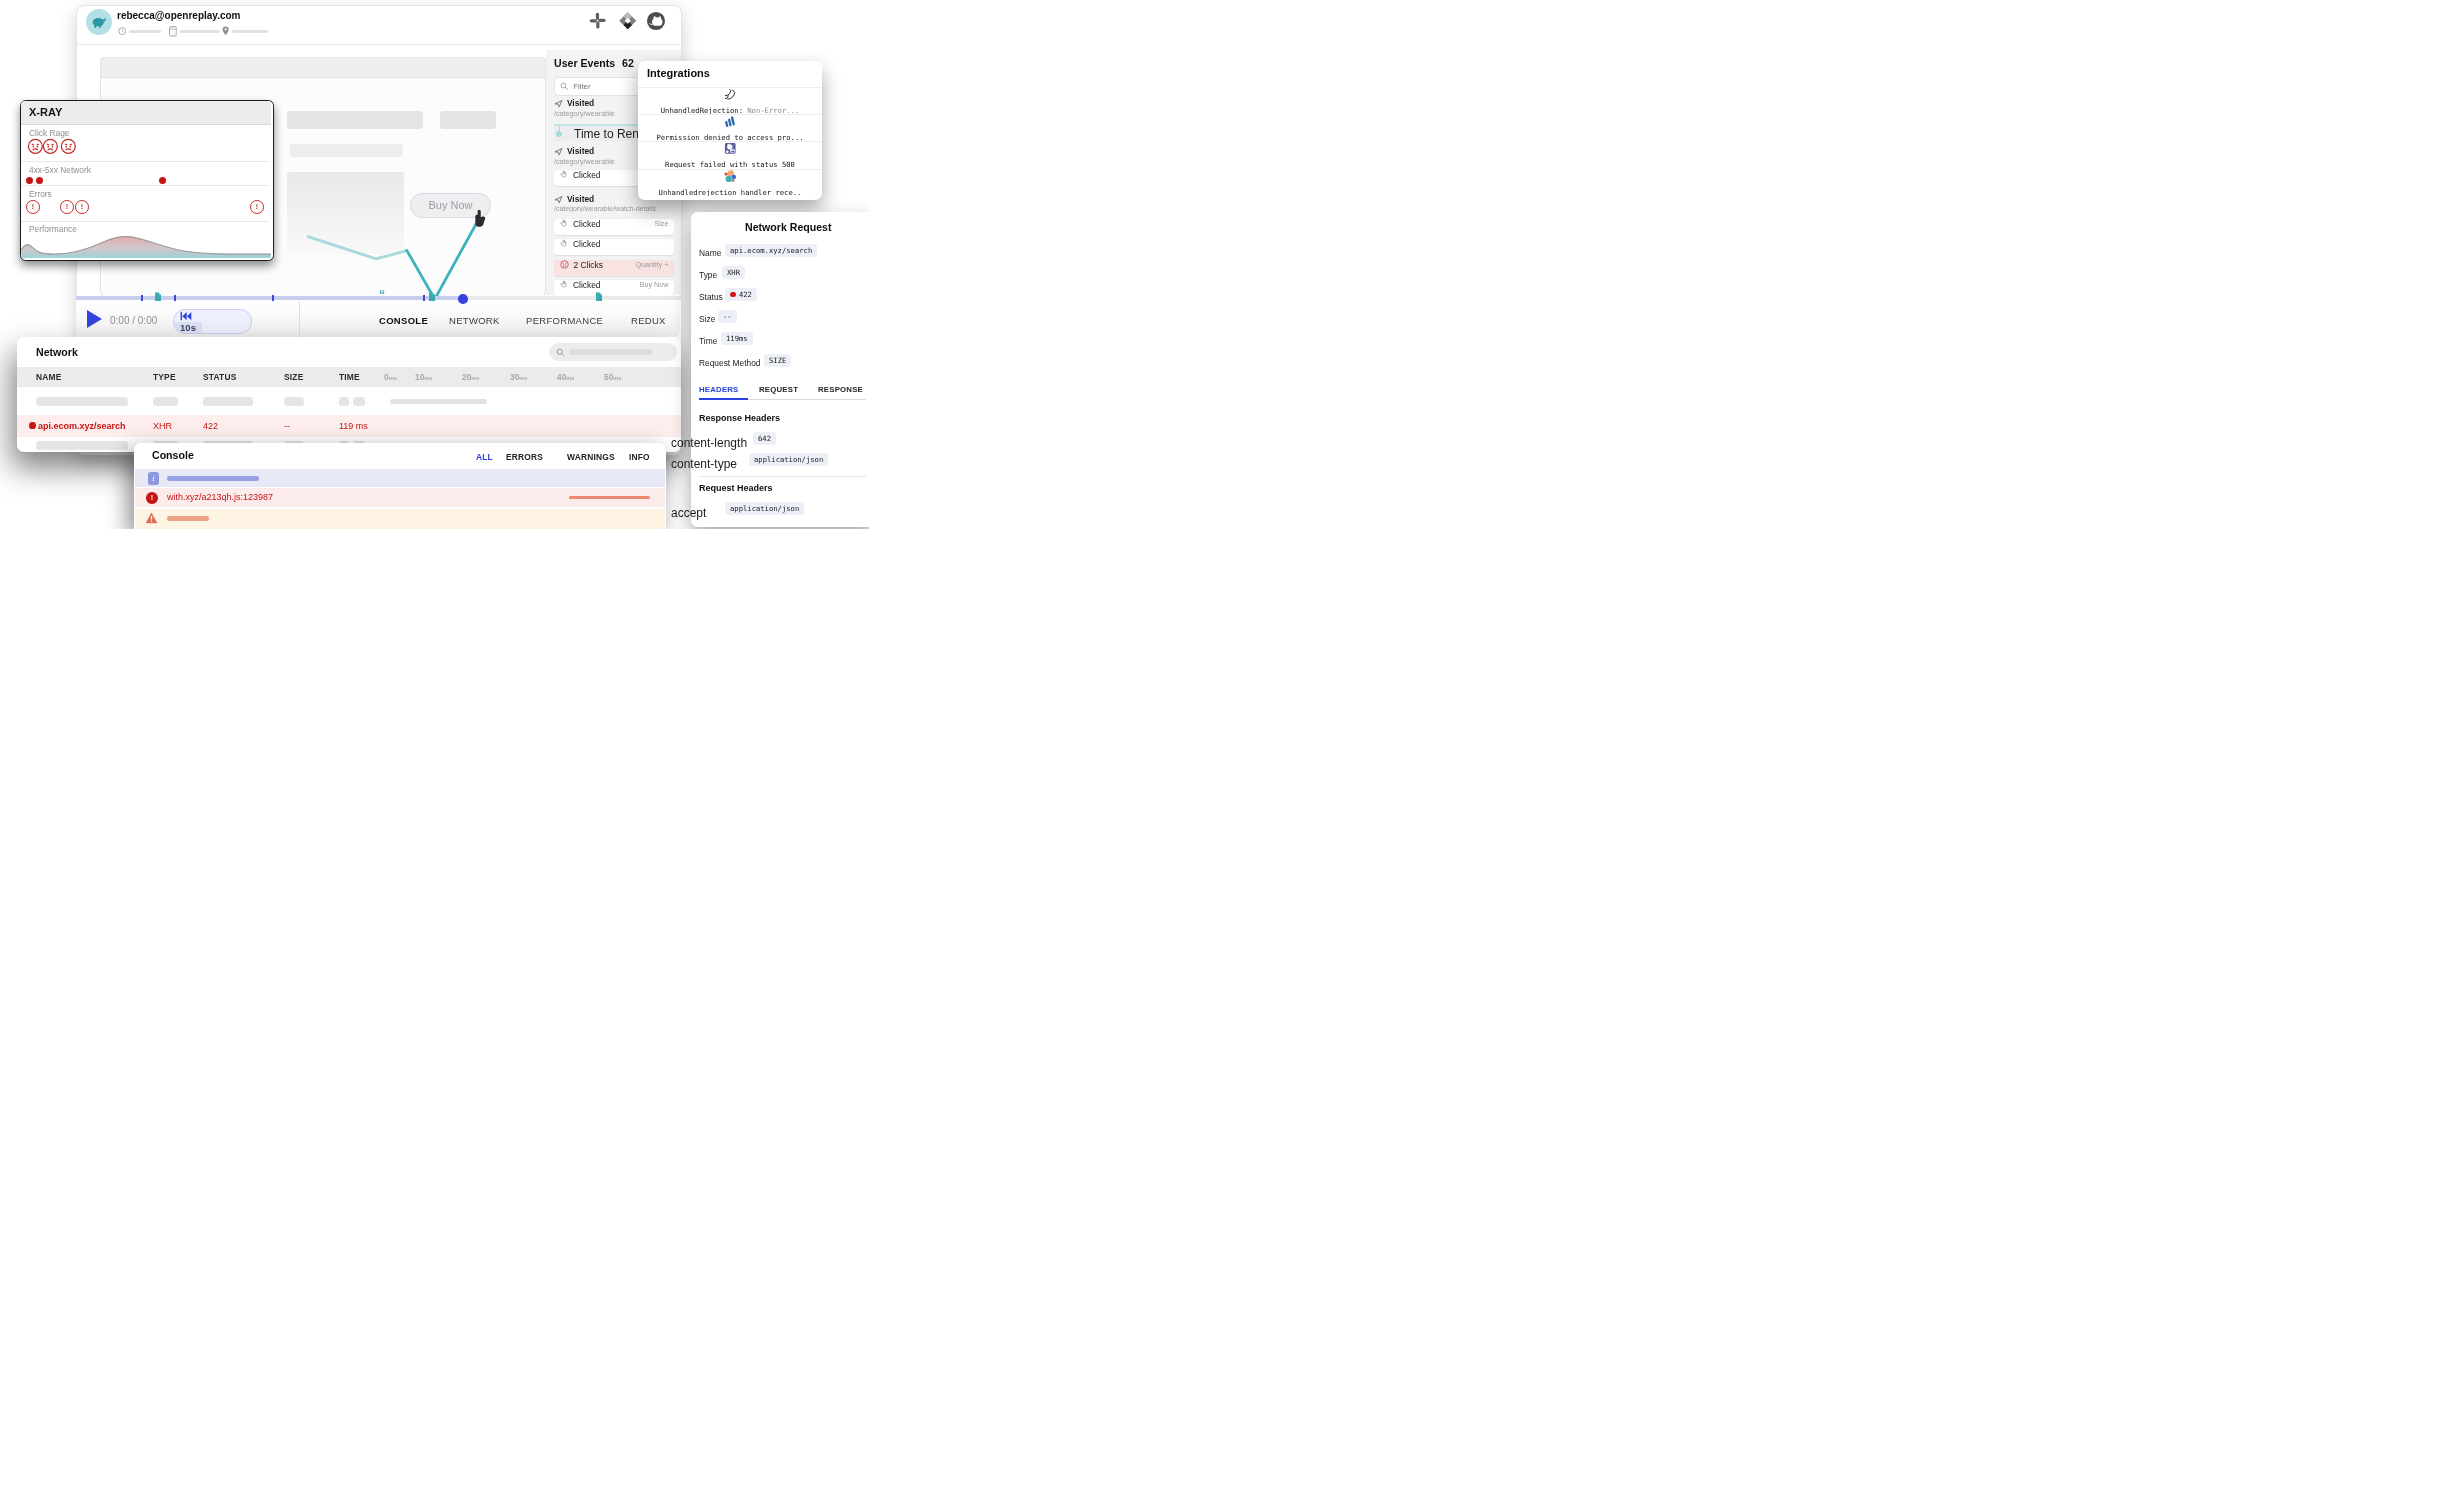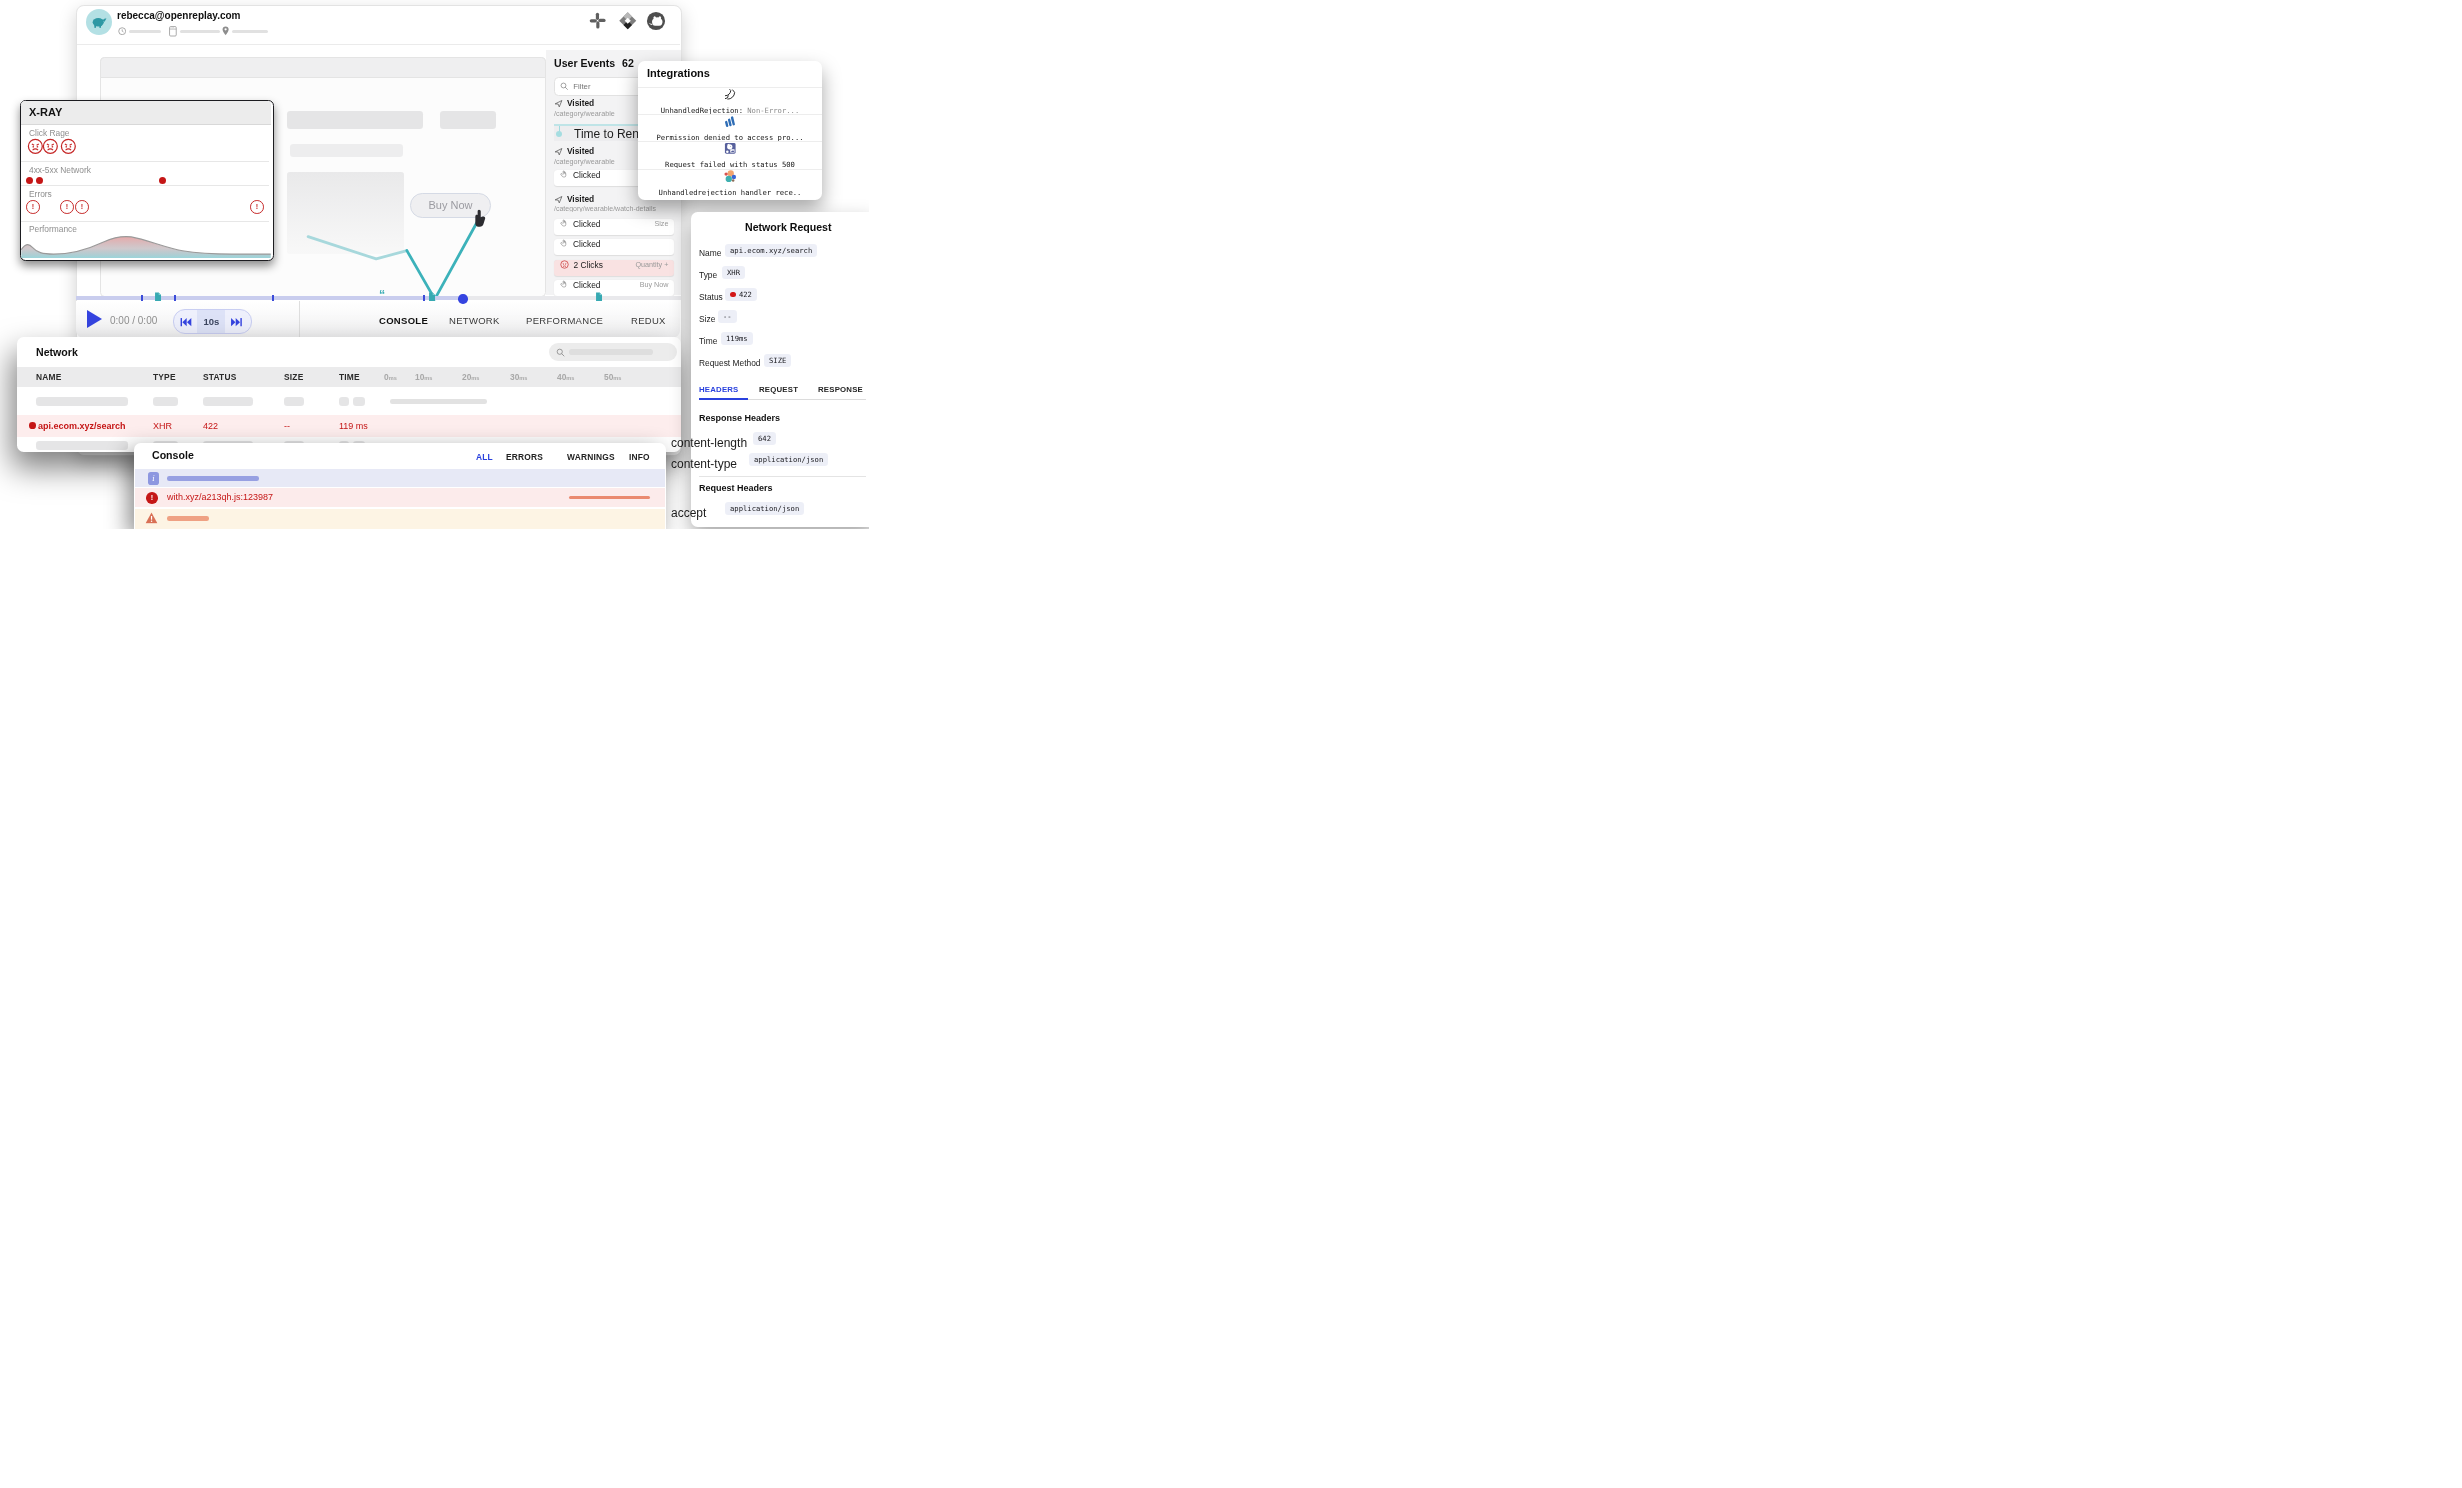--- a/index.html
+++ b/index.html
@@ -47,21 +47,21 @@
   .tl-rest{left:464px;top:296px;width:217px;height:3.9px;background:#e9e9ec;z-index:4;}
   .tick{width:1.7px;height:6.1px;background:#3b4bd8;top:295px;z-index:5;}
   .quote{top:289px;font-size:12.3px;font-weight:bold;color:#3aacb4;z-index:5;line-height:1;}
   .playhead{left:458px;top:294px;width:9.5px;height:9.5px;border-radius:50%;background:#3544e0;z-index:6;}
 
   
   .controls{left:76px;top:301px;width:604px;height:37px;background:linear-gradient(#ffffff,#f1f1f2);border-radius:0 0 7.8px 7.8px;z-index:3;}
   .ctrl-divider{left:299px;top:301px;width:0.6px;height:37px;background:#dedede;z-index:4;}
   .play-tri{left:87px;top:310px;width:0;height:0;border-left:15px solid #3544e0;border-top:9.5px solid transparent;border-bottom:9.5px solid transparent;z-index:4;}
   .time-lbl{left:110px;top:315px;font-size:10px;color:#8f8f8f;z-index:4;}
-  .skip-group{left:173px;top:309px;width:77px;height:23.4px;border:1.1px solid #c9cef2;border-radius:12px;display:flex;overflow:hidden;z-index:4;background:#eef0fc;}
+  .skip-group{left:173px;top:309px;width:77px;height:23.4px;border:1.1px solid #c9cef2;border-radius:12px;display:flex;overflow:hidden;z-index:4;background:#eef0fc;flex-direction:column;}
   .skip-cell{display:flex;align-items:center;justify-content:center;}
   .skip-mid{background:#dde2f7;font-size:9.5px;font-weight:600;color:#3d4660;}
   .player-tab{top:315px;font-size:9.5px;letter-spacing:0.3px;color:#3a3a3a;font-weight:500;z-index:4;}
   .player-tab.active{color:#0f0f0f;font-weight:bold;}
 
   
   .xray{left:19.5px;top:100px;width:252px;height:159px;background:#fff;border:1.4px solid #1c1c20;border-radius:5.6px;box-shadow:0 5px 10px rgba(0,0,0,.45);z-index:6;}
   .xray-head{left:20.6px;top:101px;width:250px;height:23px;background:#ececec;border-bottom:0.6px solid #d8d8d8;border-radius:3.9px 3.9px 0 0;z-index:7;}
   .xray-title{left:29px;top:106px;font-size:11px;font-weight:bold;color:#111;z-index:8;}
   .xray-lbl{left:29px;font-size:8.4px;color:#8f8f8f;z-index:8;}

